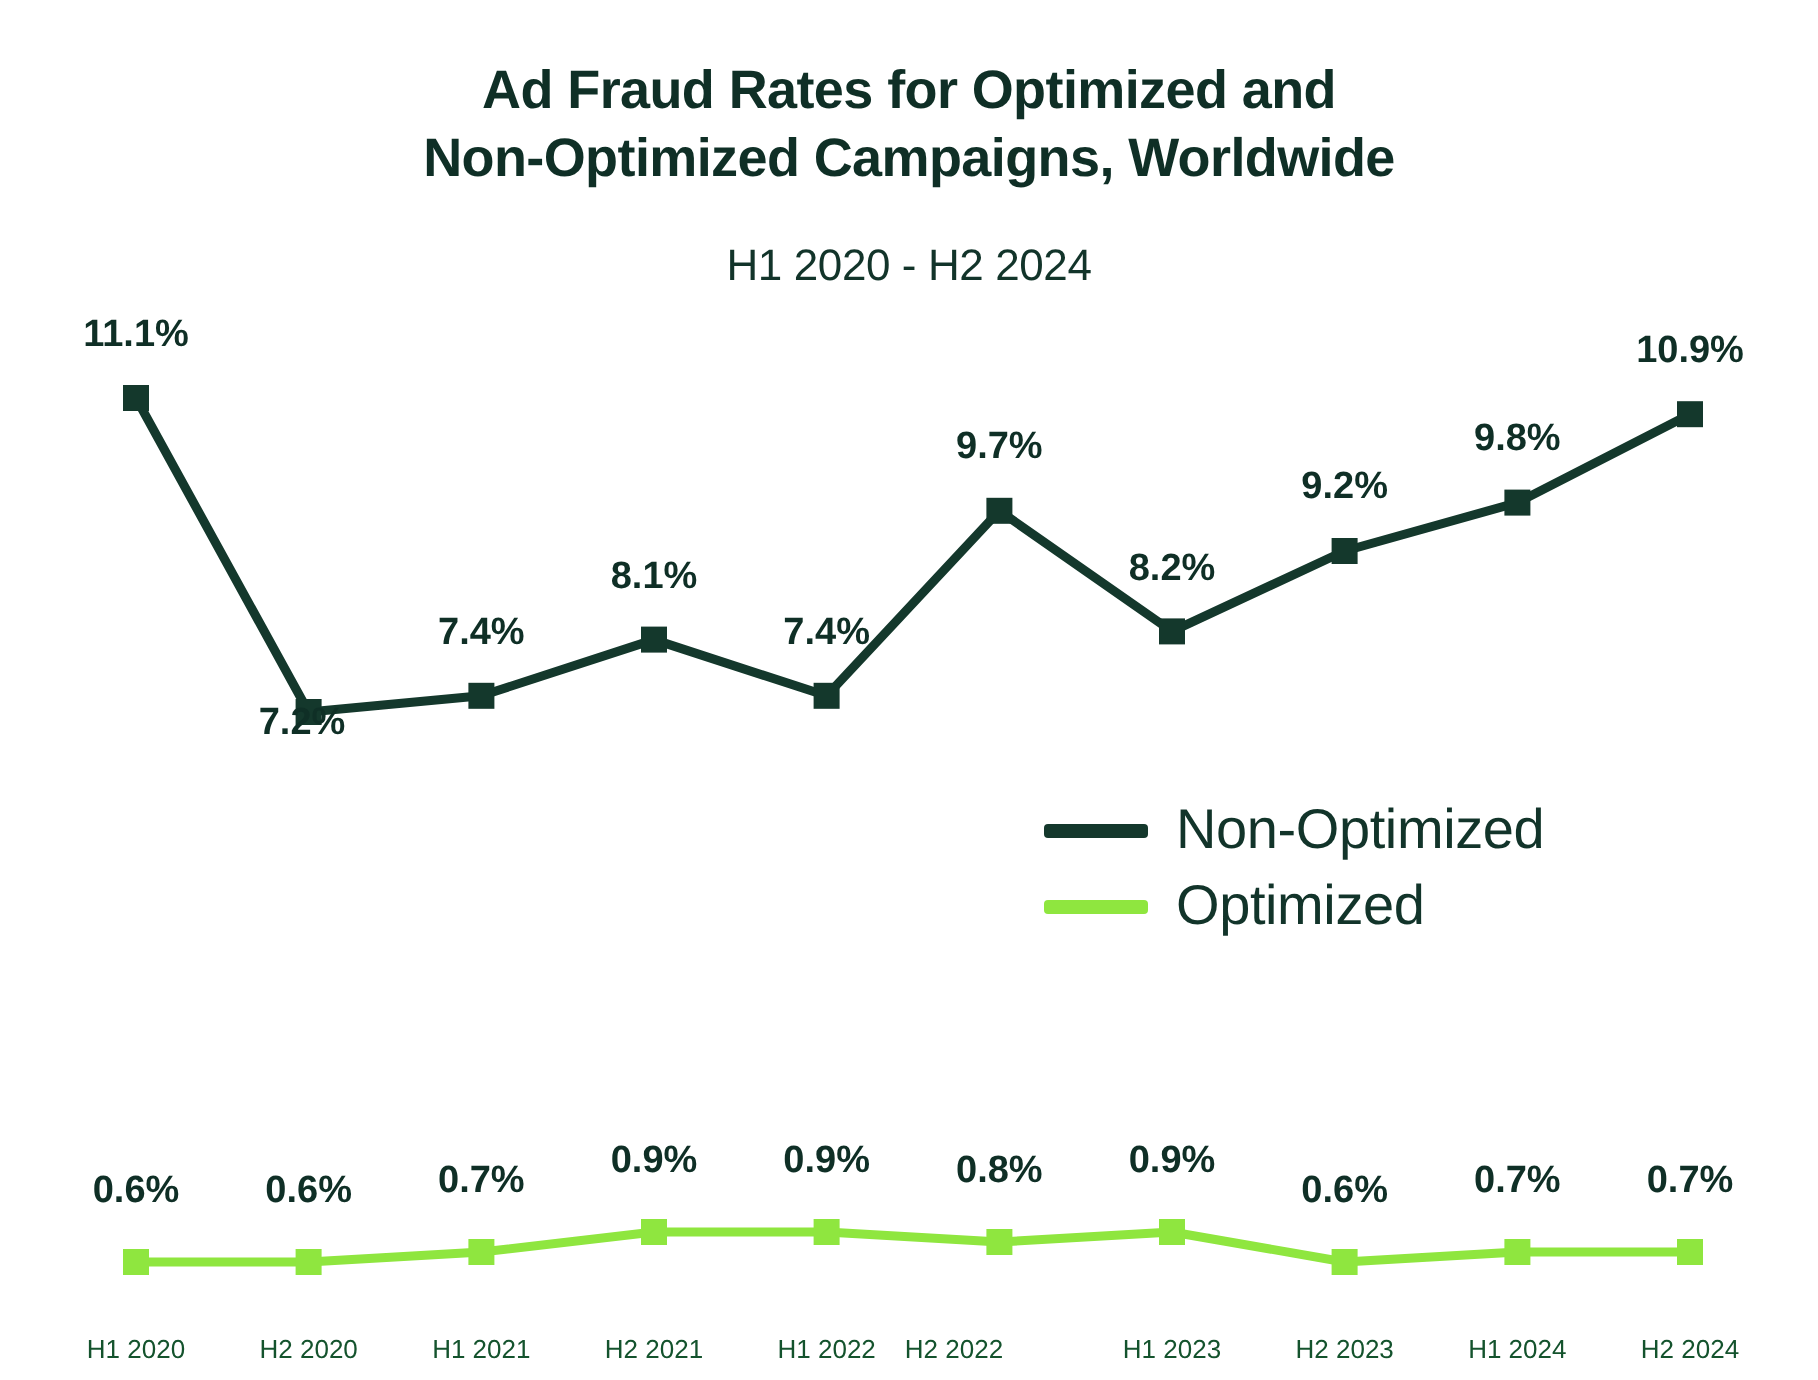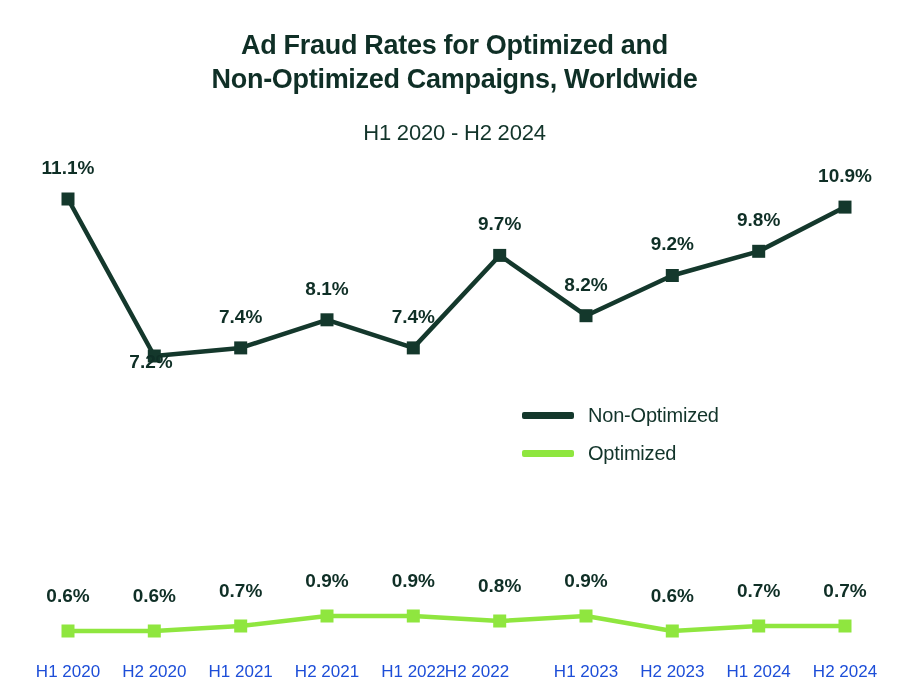--- a/index.html
+++ b/index.html
@@ -53,22 +53,22 @@
     position: absolute;
     font-size: 19px;
     font-weight: bold;
     color: #0f2f26;
     white-space: nowrap;
     transform: translateX(-50%);
   }
   .xlabel {
     position: absolute;
     bottom: 8px;
-    font-size: 17px;
-    color: #1d4ed8;
+    font-size: 13px;
+    color: #14532d;
     white-space: nowrap;
     transform: translateX(-50%);
   }
   .legend {
     position: absolute;
     right: 28px;
     top: 396px;
     width: 290px;
   }
   .legend-row {
@@ -77,21 +77,21 @@
     height: 38px;
   }
   .legend-swatch {
     width: 52px;
     height: 7px;
     border-radius: 2px;
     margin-right: 14px;
     flex: 0 0 auto;
   }
   .legend-label {
-    font-size: 20px;
+    font-size: 28px;
     color: #12342a;
     letter-spacing: -0.2px;
   }
 </style>
 </head>
 <body>
 
 <div id="chart-root">
 
   <div class="title-block">

